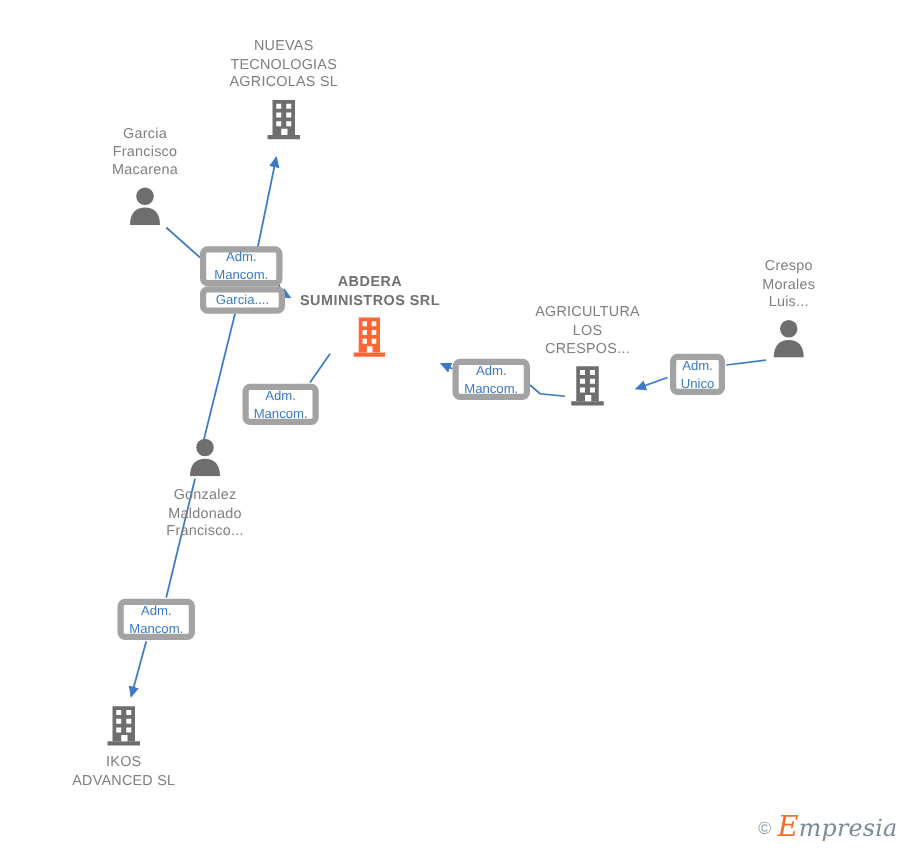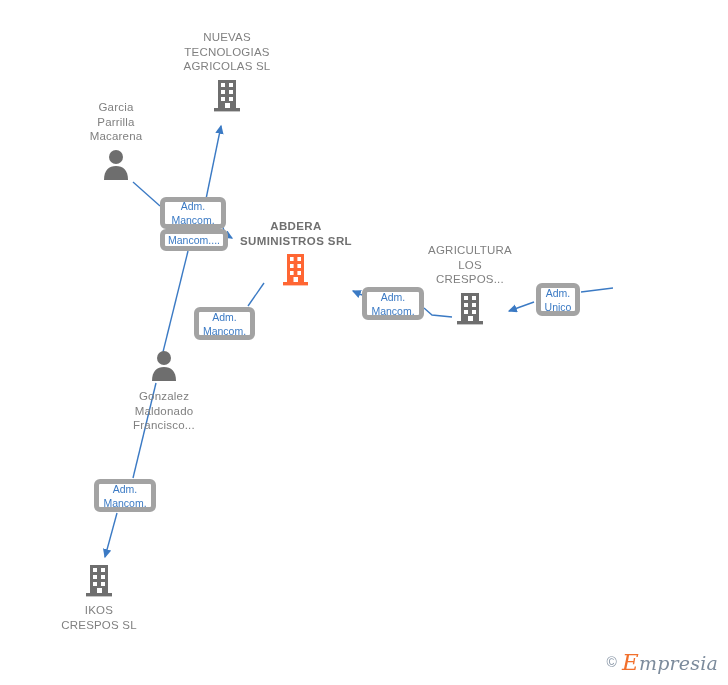--- a/index.html
+++ b/index.html
@@ -149,21 +149,21 @@
           <rect x="9" y="19" width="4" height="4"></rect>
             <rect x="17" y="19" width="4" height="4"></rect>
           <rect x="13" y="25" width="5" height="5"></rect>
         </g>
       </svg>
     </div>
   </div>
 
   <div class="node label-top" style="left:116px; top:100px;">
     <div class="node-label">Garcia
-Parrilla
+Francisco
 Macarena</div>
     <div class="node-glyph">
       <svg width="28" height="32" viewBox="0 0 28 32" xmlns="http://www.w3.org/2000/svg">
         <circle cx="14" cy="9" r="7" fill="#6e6e6e"></circle>
         <path d="M2,32 C2,22 7,18 14,18 C21,18 26,22 26,32 Z" fill="#6e6e6e"></path>
       </svg>
     </div>
   </div>
 
   <div class="node label-top" style="left:296px; top:219px;">
@@ -200,20 +200,31 @@
           <rect x="9" y="12" width="4" height="4"></rect>
             <rect x="17" y="12" width="4" height="4"></rect>
           <rect x="9" y="19" width="4" height="4"></rect>
             <rect x="17" y="19" width="4" height="4"></rect>
           <rect x="13" y="25" width="5" height="5"></rect>
         </g>
       </svg>
     </div>
   </div>
 
+  <div class="node label-top" style="left:631px; top:206px;">
+    <div class="node-label">Crespo
+Morales
+Luis...</div>
+    <div class="node-glyph">
+      <svg width="28" height="32" viewBox="0 0 28 32" xmlns="http://www.w3.org/2000/svg">
+        <circle cx="14" cy="9" r="7" fill="#6e6e6e"></circle>
+        <path d="M2,32 C2,22 7,18 14,18 C21,18 26,22 26,32 Z" fill="#6e6e6e"></path>
+      </svg>
+    </div>
+  </div>
 
   <div class="node label-bottom" style="left:164px; top:349px;">
     <div class="node-glyph">
       <svg width="28" height="32" viewBox="0 0 28 32" xmlns="http://www.w3.org/2000/svg">
         <circle cx="14" cy="9" r="7" fill="#6e6e6e"></circle>
         <path d="M2,32 C2,22 7,18 14,18 C21,18 26,22 26,32 Z" fill="#6e6e6e"></path>
       </svg>
     </div>
     <div class="node-label">Gonzalez
 Maldonado
@@ -230,27 +241,27 @@
             <rect x="17" y="5" width="4" height="4"></rect>
           <rect x="9" y="12" width="4" height="4"></rect>
             <rect x="17" y="12" width="4" height="4"></rect>
           <rect x="9" y="19" width="4" height="4"></rect>
             <rect x="17" y="19" width="4" height="4"></rect>
           <rect x="13" y="25" width="5" height="5"></rect>
         </g>
       </svg>
     </div>
     <div class="node-label">IKOS
-CRESPOS  SL</div>
+ADVANCED  SL</div>
   </div>
 
   <div class="edge-label" style="left:160px; top:197px; width:66px; height:32px;">Adm.
 Mancom.</div>
 
-  <div class="edge-label" style="left:160px; top:229px; width:68px; height:22px;">Mancom....</div>
+  <div class="edge-label" style="left:160px; top:229px; width:68px; height:22px;">Garcia....</div>
 
   <div class="edge-label" style="left:194px; top:307px; width:61px; height:33px;">Adm.
 Mancom.</div>
 
   <div class="edge-label" style="left:362px; top:287px; width:62px; height:33px;">Adm.
 Mancom.</div>
 
   <div class="edge-label" style="left:536px; top:283px; width:44px; height:33px;">Adm.
 Unico</div>
 

